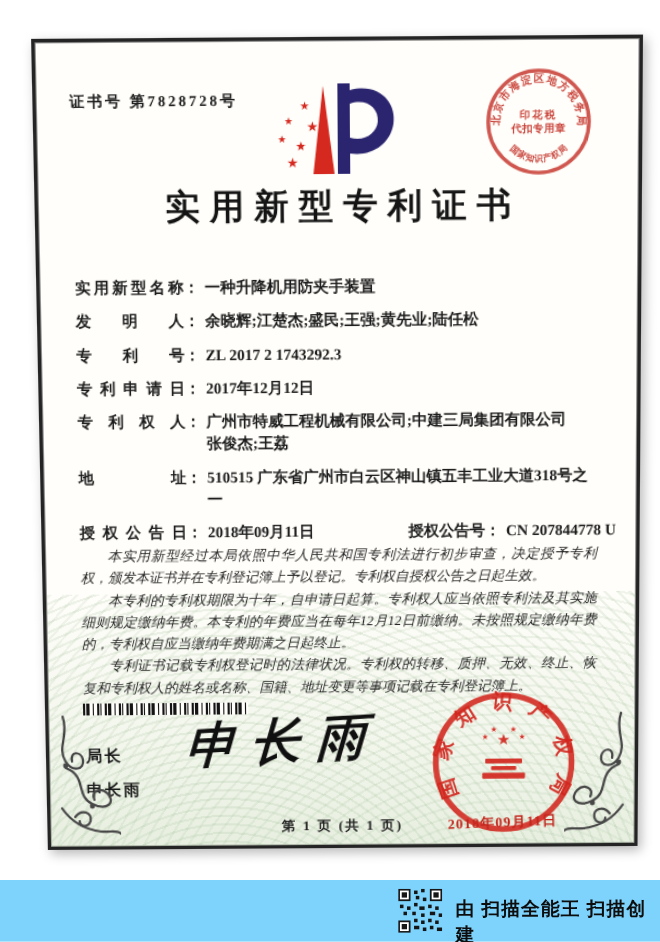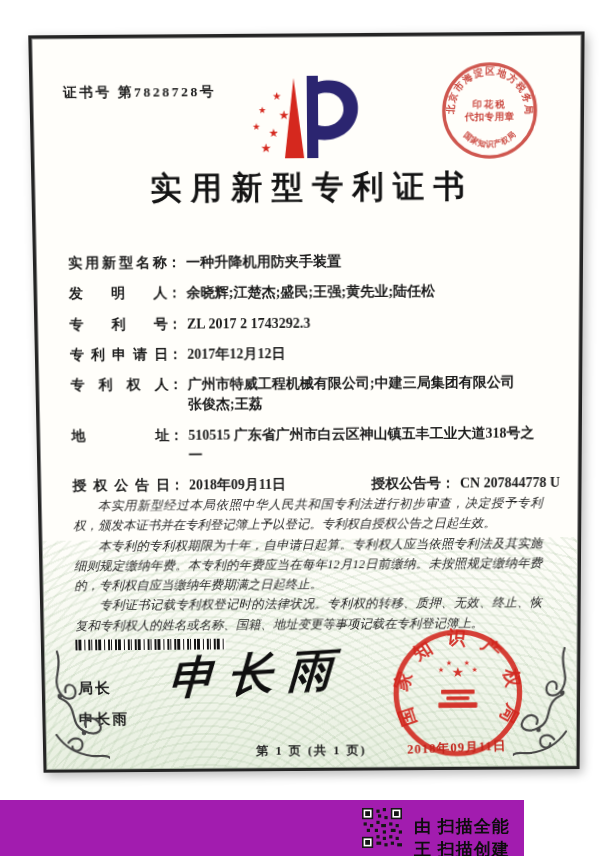--- a/index.html
+++ b/index.html
@@ -39,21 +39,21 @@
   .signature{position:absolute;left:126px;top:604px;z-index:2;font-size:46px;font-style:italic;
     color:#101010;letter-spacing:14px;transform:rotate(-3deg) skewX(-6deg);font-weight:600;}
   .seal{position:absolute;left:343px;top:584px;width:152px;height:152px;z-index:3;}
   .seal-date{position:absolute;left:-32px;bottom:15px;width:214px;text-align:center;z-index:4;
     color:#c3251c;font-size:13px;font-weight:700;letter-spacing:1px;transform:rotate(-2deg);
     font-family:"Liberation Serif",serif;}
   .page-num{position:absolute;left:0;right:0;bottom:9px;text-align:center;font-size:12.5px;
     font-weight:600;color:#222;z-index:2;letter-spacing:2px;}
   .flourish-l{position:absolute;left:3px;bottom:2px;width:62px;height:122px;z-index:2;}
   .flourish-r{position:absolute;right:3px;bottom:2px;width:62px;height:122px;z-index:2;transform:scaleX(-1);}
-  .scan-credit{position:absolute;left:0;top:800px;width:524px;height:56px;background:#a21caf;z-index:5;}
+  .scan-credit{position:absolute;left:0;top:800px;width:600px;height:56px;background:#7dd3fc;z-index:5;}
   .qr{position:absolute;left:362px;top:8px;width:40px;height:40px;}
   .credit-text{position:absolute;left:414px;top:15px;font-size:17px;font-weight:600;color:#0d0d0d;
     letter-spacing:1px;font-family:"Liberation Sans","DejaVu Sans",sans-serif;}
 </style>
 </head>
 <body>
 
 <div class="photo-wrap">
   <div class="page">
     <div class="guilloche"></div>

